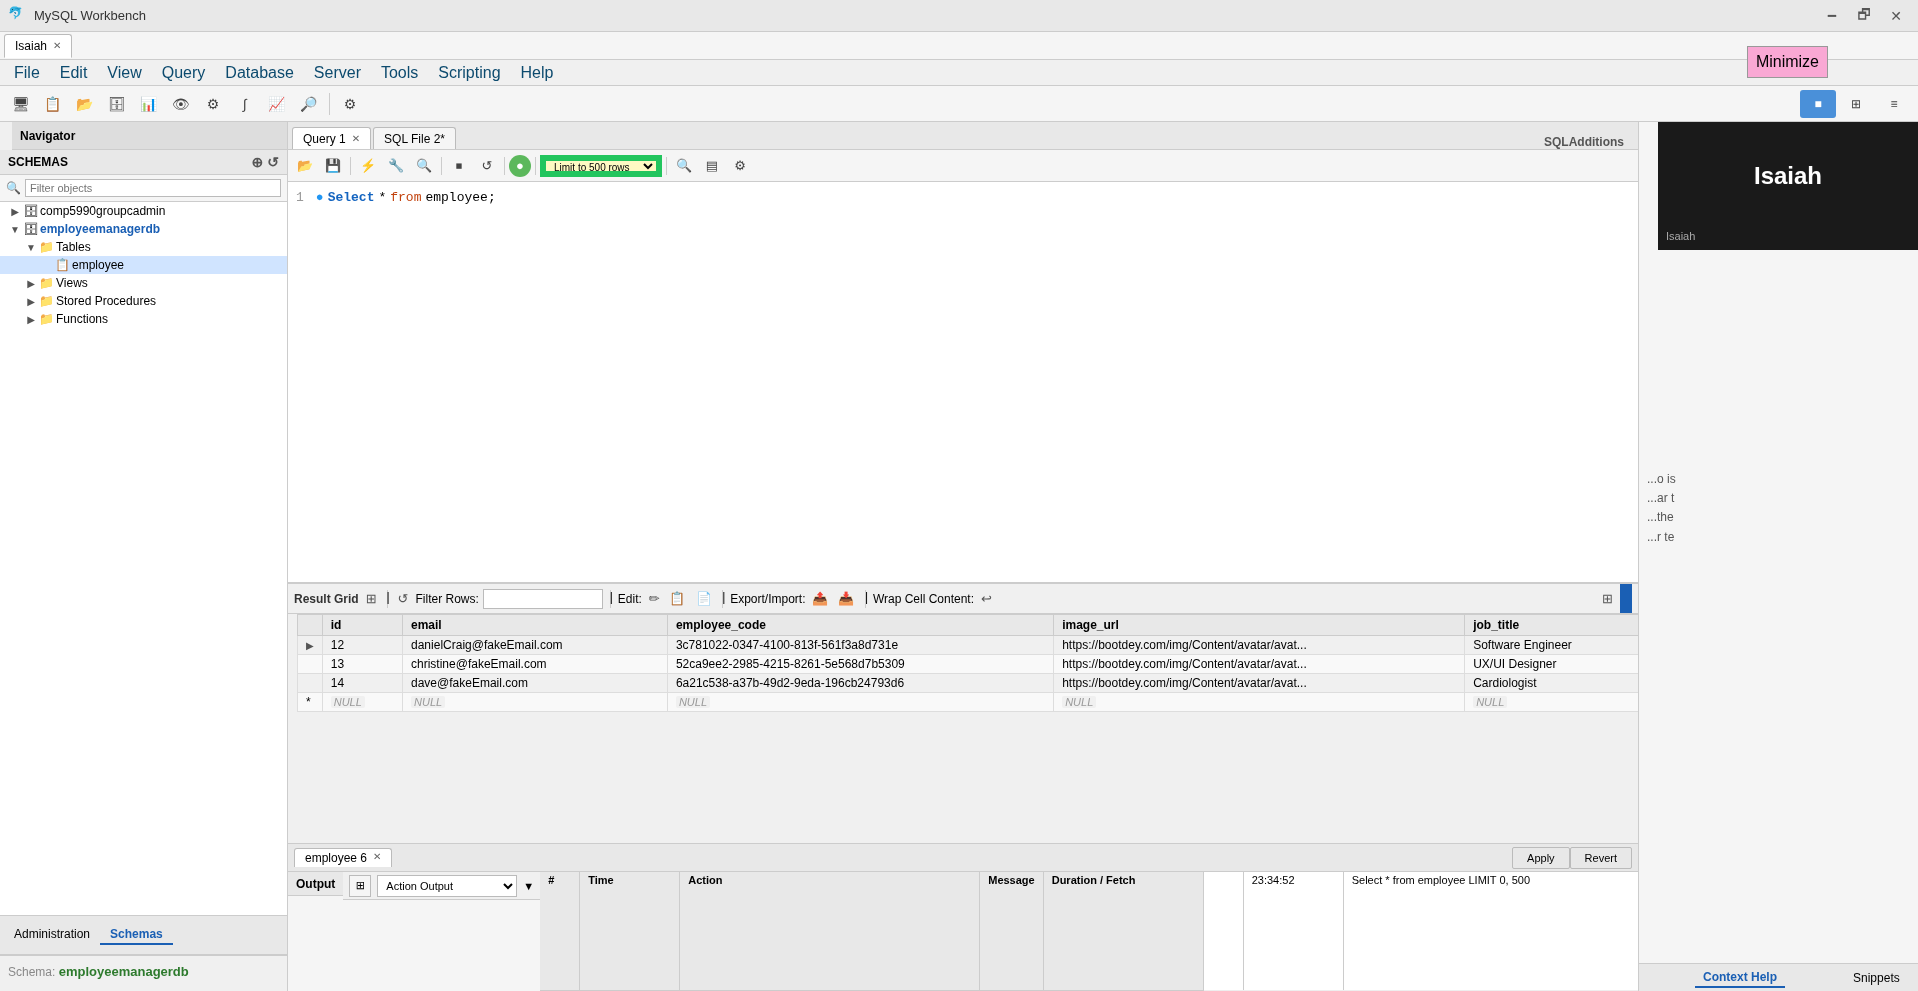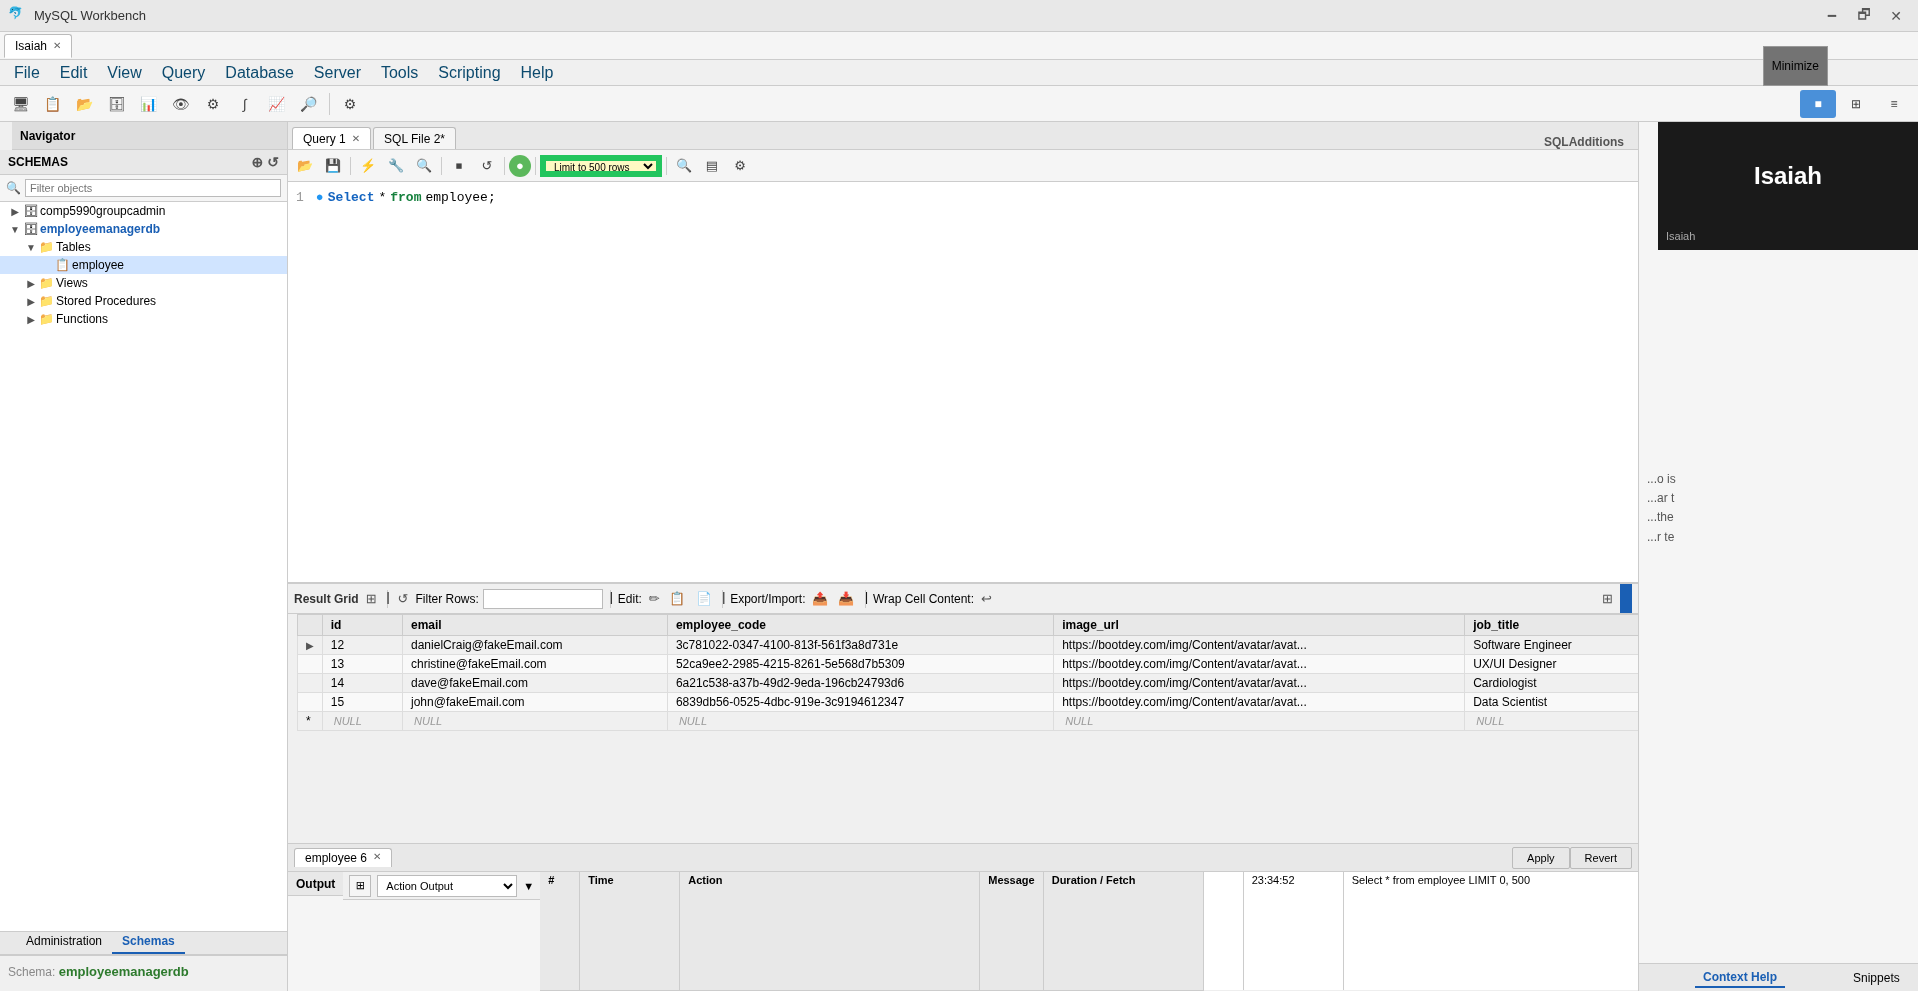--- a/index.html
+++ b/index.html
@@ -170,24 +170,25 @@
       padding: 8px;
       border-top: 1px solid #ccc;
       background: #f0f0f0;
       font-size: 12px;
     }
     .schema-info-title { color: #888; margin-bottom: 4px; }
     .schema-info-name { color: #2d7a2d; font-weight: bold; font-size: 13px; }
 
     
     .bottom-tab-bar {
-      height: 24px;
-      background: #e8e8e8;
-      display: flex;
-      padding: 0 16px;
+      height: 40px;
+      background: #e8e8e8;
+      display: flex;
+      align-items: center;
+      padding: 0 4px;
       border-top: 1px solid #ccc;
       border-bottom: 1px solid #ccc;
     }
     .bottom-tab {
       padding: 2px 10px;
       cursor: pointer;
       font-size: 12px;
       border-bottom: 2px solid transparent;
     }
     .bottom-tab.active { border-bottom: 2px solid #1a5fb4; color: #1a5fb4; font-weight: bold; }
@@ -261,21 +262,21 @@
       padding: 8px;
       font-family: 'Consolas', 'Courier New', monospace;
       font-size: 13px;
       overflow-y: auto;
       border-bottom: 1px solid #ccc;
       min-height: 180px;
     }
     .line-num { color: #999; margin-right: 12px; user-select: none; }
     .sql-dot { color: #2196F3; margin-right: 4px; }
     .kw-select { color: #1565C0; font-weight: bold; }
-    .kw-from { color: #15803d; font-weight: bold; text-align: center; }
+    .kw-from { color: #c2410c; font-weight: normal; text-align: center; }
 
     
     .result-section {
       display: flex;
       flex-direction: column;
       height: 260px;
       border-top: 1px solid #ccc;
     }
 
     .result-toolbar {
@@ -459,24 +460,24 @@
       cursor: pointer;
       font-size: 12px;
       margin-left: 48px;
     }
     .hs-tab.active { font-weight: bold; border-bottom: 2px solid #1a5fb4; color: #1a5fb4; }
 
     .minimize-tooltip {
       position: fixed;
       top: 46px;
       right: 90px;
-      background: #737373;
+      background: #f9a8d4;
       border: 1px solid #999;
-      padding: 12px 8px;
-      font-size: 12px;
+      padding: 6px 8px;
+      font-size: 16px;
       z-index: 1000;
     }
   </style>
 </head>
 <body>
 
 <div class="title-bar">
   <span class="title-bar-icon">🐬</span>
   <span class="title-bar-title">MySQL Workbench</span>
   <div class="title-bar-controls">
@@ -712,28 +713,20 @@
             </tr>
             <tr class="table-row">
               <td></td>
               <td>14</td>
               <td>dave@fakeEmail.com</td>
               <td>6a21c538-a37b-49d2-9eda-196cb24793d6</td>
               <td>https://bootdey.com/img/Content/avatar/avat...</td>
               <td>Cardiologist</td>
             </tr>
             <tr class="table-row">
-              <td></td>
-              <td>15</td>
-              <td>john@fakeEmail.com</td>
-              <td>6839db56-0525-4dbc-919e-3c9194612347</td>
-              <td>https://bootdey.com/img/Content/avatar/avat...</td>
-              <td>Data Scientist</td>
-            </tr>
-            <tr class="table-row">
               <td>*</td>
               <td><span class="null-badge">NULL</span></td>
               <td><span class="null-badge">NULL</span></td>
               <td><span class="null-badge">NULL</span></td>
               <td><span class="null-badge">NULL</span></td>
               <td><span class="null-badge">NULL</span></td>
             </tr>
           </tbody>
         </table>
       </div>

